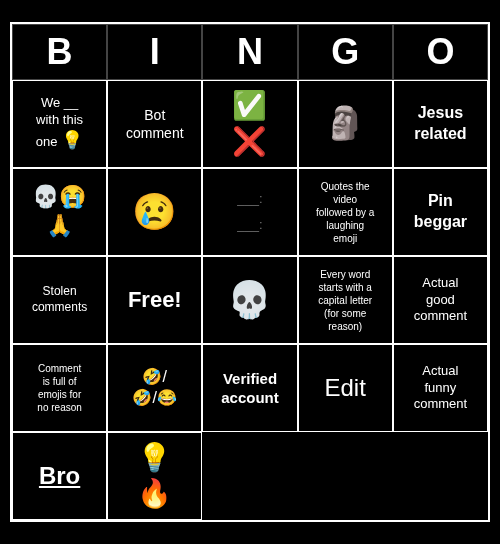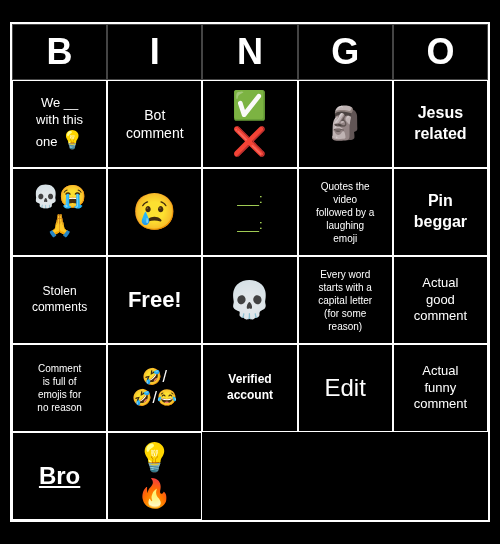--- a/index.html
+++ b/index.html
@@ -103,21 +103,21 @@
       <span style="font-size:16px; font-weight:bold;">Jesus<br>related</span>
     </div>
     <div class="cell">
       <span style="font-size:22px;">💀😭</span>
       <span style="font-size:22px;">🙏</span>
     </div>
     <div class="cell">
       <span style="font-size:36px;">😢</span>
     </div>
     <div class="cell">
-      <span style="font-size:13px; color:#bef264; line-height:2;">___:<br>___:</span>
+      <span style="font-size:13px; color:#737373; line-height:2;">___:<br>___:</span>
     </div>
 
     <div class="cell small-text">
       <span style="font-size:10px;">Quotes the<br>video<br>followed by a<br>laughing<br>emoji</span>
     </div>
     <div class="cell">
       <span style="font-size:16px; font-weight:bold;">Pin<br>beggar</span>
     </div>
     <div class="cell">
       <span style="font-size:12px;">Stolen<br>comments</span>
@@ -136,21 +136,21 @@
       <span style="font-size:13px;">Actual<br>good<br>comment</span>
     </div>
     <div class="cell">
       <span style="font-size:10px;">Comment<br>is full of<br>emojis for<br>no reason</span>
     </div>
     <div class="cell">
       <span style="font-size:16px;">🤣/<br>🤣/😂</span>
     </div>
 
     <div class="cell">
-      <span style="font-size:12px; font-weight:bold;">Verified<br>account</span>
+      <span style="font-size:15px; font-weight:bold;">Verified<br>account</span>
     </div>
     <div class="cell">
       <span style="font-size:24px; font-weight:normal;">Edit</span>
     </div>
     <div class="cell">
       <span style="font-size:13px;">Actual<br>funny<br>comment</span>
     </div>
     <div class="cell">
       <span style="font-size:24px; font-weight:bold;text-decoration:underline;">Bro</span>
     </div>

